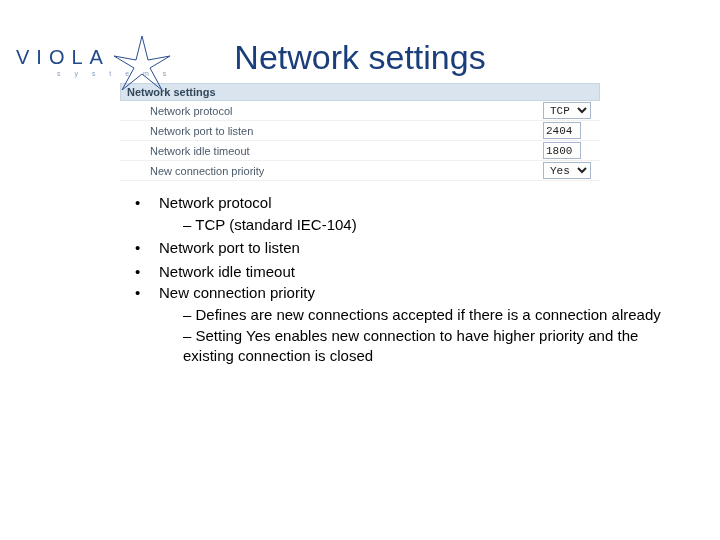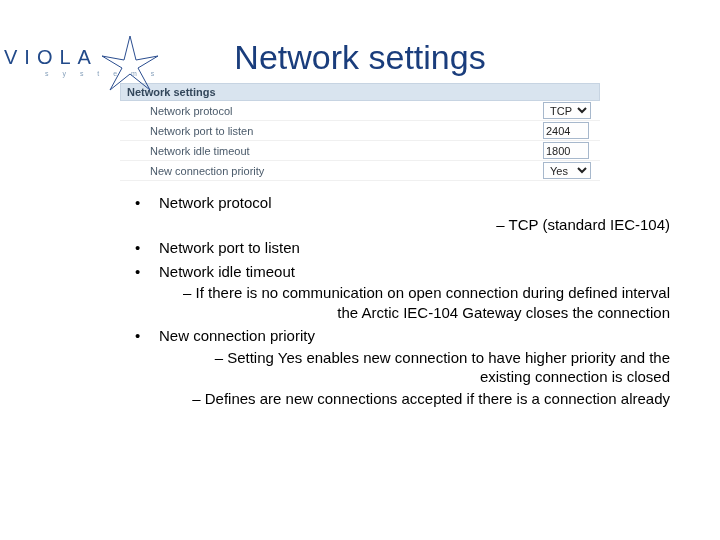--- a/index.html
+++ b/index.html
@@ -15,21 +15,21 @@
   .slide {
     position: relative;
     width: 720px;
     height: 540px;
     box-sizing: border-box;
   }
   
   .logo {
     position: absolute;
     top: 6px;
-    left: 0;
+    left: 12px;
     width: 190px;
     height: 38px;
   }
   .logo-text {
     font-family: Arial, sans-serif;
     font-size: 20px;
     letter-spacing: 7px;
     color: #224a8a;
     position: absolute;
     left: 4px;
@@ -83,50 +83,49 @@
   .settings-label {
     flex: 1;
     color: #4a5a6a;
     padding: 2px 4px 2px 30px;
   }
   .settings-value {
     width: 55px;
     padding: 1px 2px;
   }
   .settings-value select, .settings-value input {
-    font-family: Liberation Sans, sans-serif;
+    font-family: Liberation Mono, monospace;
     font-size: 11px;
     border: 1px solid #a7b8cc;
     background: #fefefe;
     color: #222;
     padding: 0 2px;
     height: 17px;
     box-sizing: border-box;
   }
   .settings-value select { width: 48px; }
-  .settings-value input { width: 46px; }
+  .settings-value input { width: 38px; }
   
   .content {
     margin: 0 50px 0 115px;
     font-size: 15px;
     line-height: 1.3;
   }
   .content ul {
     list-style: disc;
     margin: 0;
     padding: 0 0 0 20px;
   }
   .content ul li {
     margin-bottom: 2px;
   }
   .content ul ul {
     list-style: none;
     padding-left: 24px;
     margin: 2px 0 4px 0;
-    text-align: right;
   }
   .content ul ul li::before {
     content: "– ";
   }
   .content > ul > li {
     list-style: none;
     position: relative;
     padding-left: 24px;
     margin-bottom: 2px;
   }
@@ -196,27 +195,24 @@
           <li>TCP (standard IEC-104)</li>
         </ul>
       </li>
       <li>
         <span>Network port to listen</span>
         <ul>
         </ul>
       </li>
       <li>
         <span>Network idle timeout</span>
-        <ul>
-          <li>If there is no communication on open connection during defined interval the Arctic IEC-104 Gateway closes the connection</li>
-        </ul>
       </li>
       <li>
         <span>New connection priority</span>
         <ul>
+          <li>Defines are new connections accepted if there is a connection already</li>
           <li>Setting Yes enables new connection to have higher priority and the existing connection is closed</li>
-          <li>Defines are new connections accepted if there is a connection already</li>
         </ul>
       </li>
     </ul>
   </div>
 
 </div>
 
 </body></html>

